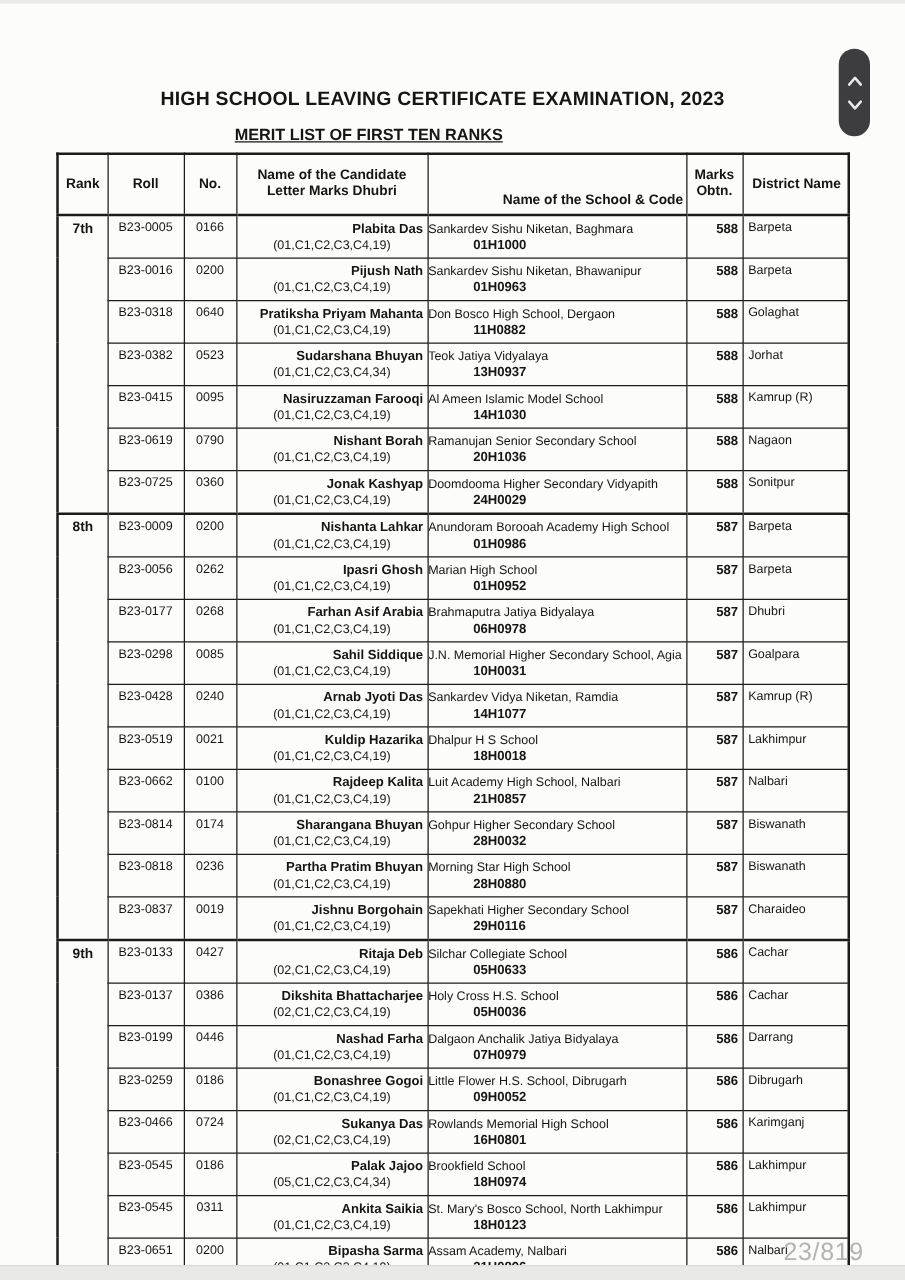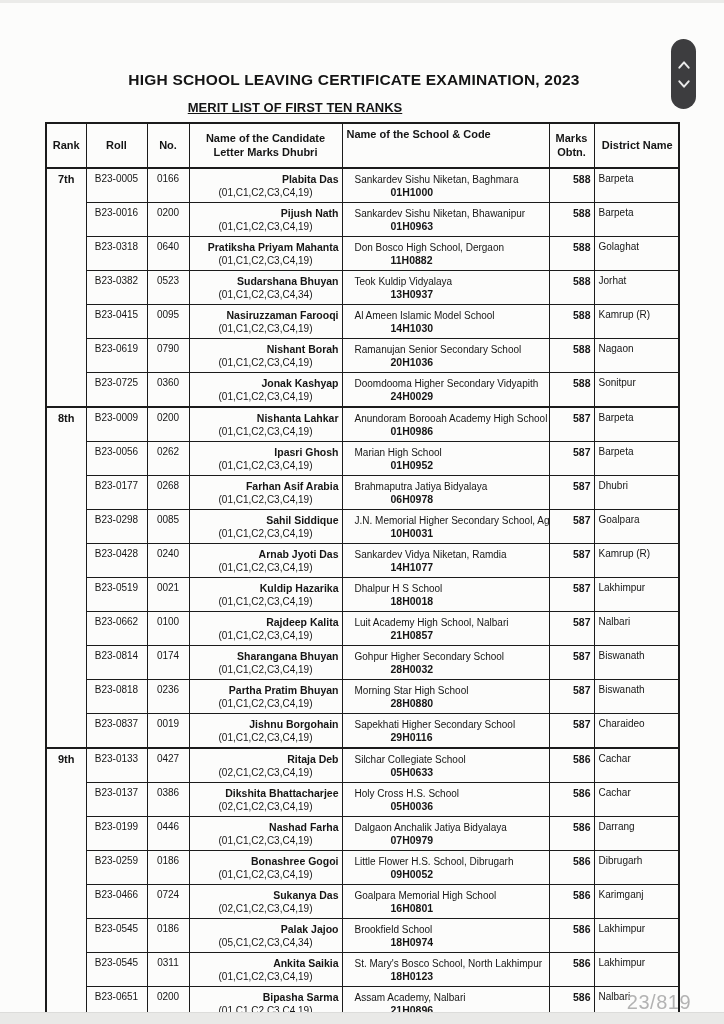--- a/index.html
+++ b/index.html
@@ -28,32 +28,32 @@
   .merit-table th,.merit-table td{
     border:1px solid var(--ink);
     vertical-align:top;
     padding:2px 3px;
     overflow:hidden;
   }
   .merit-table thead th{font-size:11px;vertical-align:middle;height:36px;padding:3px 2px;}
   .merit-table thead th.h-school{vertical-align:top;text-align:left;padding-left:4px;padding-top:4px;}
   .merit-table thead th.h-district{text-align:left;padding-left:4px;}
   .hline{line-height:13.5px;text-align:center;}
-  .h-school .hline{text-align:left;}
+  .h-school .hline{text-align:right;margin-top:26px;}
   tr.section-start td{border-top:2px solid var(--ink);}
   td.col-rank{font-weight:bold;text-align:center;font-size:11px;padding-top:4px;}
   td.col-roll,td.col-no{text-align:center;font-size:10px;padding-top:4px;}
   td.col-marks{text-align:right;font-weight:bold;padding-top:4px;}
   td.col-district{font-size:10px;padding-left:4px;padding-top:4px;}
   .cand-name{font-weight:bold;line-height:13px;padding-left:2px;white-space:nowrap;text-align:right;}
   .cand-sub{line-height:13px;font-size:10px;text-align:center;white-space:nowrap;}
   .school-name{line-height:13px;font-size:10px;white-space:nowrap;}
   .school-code{line-height:13px;font-weight:bold;padding-left:36px;}
   td.col-name{padding-top:4px;padding-bottom:3px;}
-  td.col-school{padding-top:4px;padding-bottom:3px;padding-left:12px;}
+  td.col-school{padding-top:4px;padding-bottom:3px;padding-left:0;}
   .scroll-pill{
     position:absolute;left:671px;top:39px;width:25px;height:70px;
     border-radius:13px;background:var(--accent-dark);
     display:flex;flex-direction:column;align-items:center;justify-content:center;gap:3px;
   }
   .scroll-btn{width:18px;height:16px;display:flex;align-items:center;justify-content:center;cursor:pointer;background:transparent;border:none;padding:0;}
   .page-indicator{
     position:absolute;top:991px;right:33px;
     font-size:20px;color:var(--indicator);letter-spacing:.5px;
   }
@@ -148,21 +148,21 @@
         <td class="col-district">Golaghat</td>
       </tr>
       <tr>
         <td class="col-roll">B23-0382</td>
         <td class="col-no">0523</td>
         <td class="col-name">
           <div class="cand-name">Sudarshana Bhuyan</div>
           <div class="cand-sub">(01,C1,C2,C3,C4,34)</div>
         </td>
         <td class="col-school">
-          <div class="school-name">Teok Kuldip Vidyalaya</div>
+          <div class="school-name">Teok Jatiya Vidyalaya</div>
           <div class="school-code">13H0937</div>
         </td>
         <td class="col-marks">588</td>
         <td class="col-district">Jorhat</td>
       </tr>
       <tr>
         <td class="col-roll">B23-0415</td>
         <td class="col-no">0095</td>
         <td class="col-name">
           <div class="cand-name">Nasiruzzaman Farooqi</div>
@@ -402,21 +402,21 @@
         <td class="col-district">Dibrugarh</td>
       </tr>
       <tr>
         <td class="col-roll">B23-0466</td>
         <td class="col-no">0724</td>
         <td class="col-name">
           <div class="cand-name">Sukanya Das</div>
           <div class="cand-sub">(02,C1,C2,C3,C4,19)</div>
         </td>
         <td class="col-school">
-          <div class="school-name">Goalpara Memorial High School</div>
+          <div class="school-name">Rowlands Memorial High School</div>
           <div class="school-code">16H0801</div>
         </td>
         <td class="col-marks">586</td>
         <td class="col-district">Karimganj</td>
       </tr>
       <tr>
         <td class="col-roll">B23-0545</td>
         <td class="col-no">0186</td>
         <td class="col-name">
           <div class="cand-name">Palak Jajoo</div>

